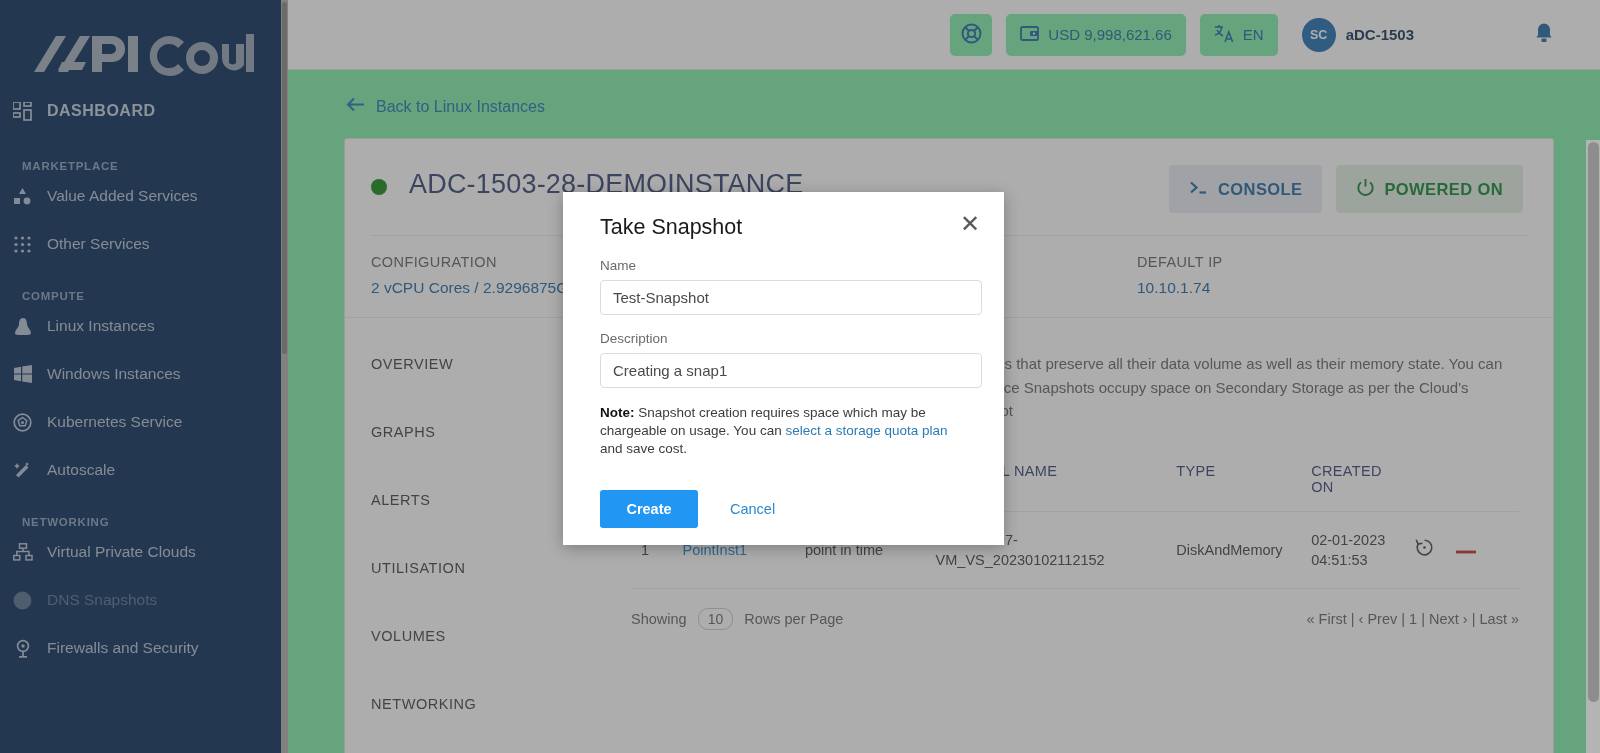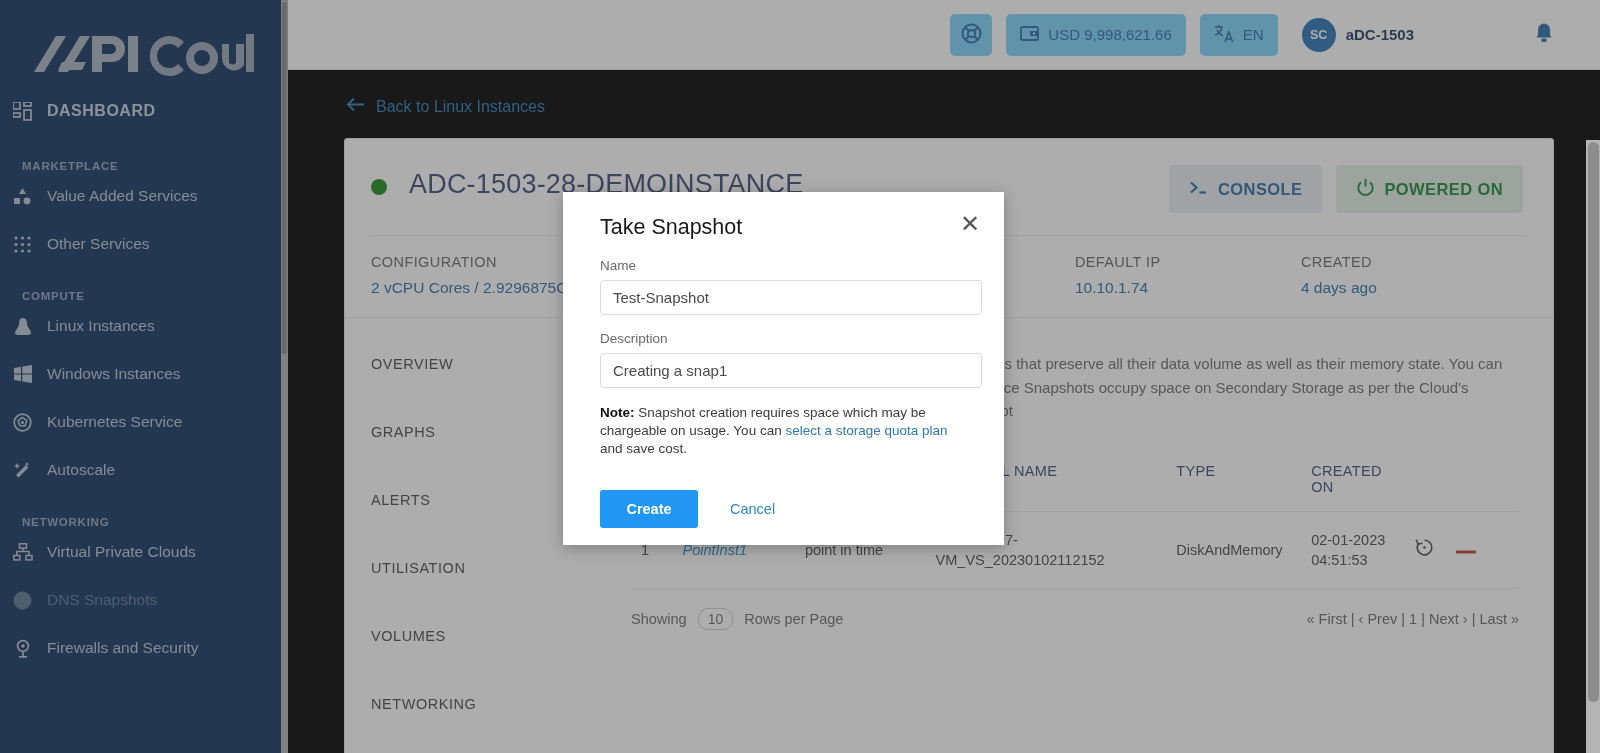--- a/index.html
+++ b/index.html
@@ -45,36 +45,36 @@
 
   
   #topbar {
     position: absolute; left: 288px; top: 0; width: 1312px; height: 70px;
     background: #ffffff; display: flex; align-items: center;
     justify-content: flex-end; padding-right: 0px; gap: 0px;
     border-bottom: 1px solid #e6e6e6;
   }
   .tb-chip {
     display:flex; align-items:center; gap:9px; height:42px;
-    background:#7dd3fc; border-radius:5px; padding:0 14px;
+    background:#86efac; border-radius:5px; padding:0 14px;
     color:#2a6fa8; font-size:15px; cursor:pointer;
   }
   .tb-chip.icon-only{ padding:0; width:42px; justify-content:center;}
   .tb-user{ display:flex; align-items:center; gap:10px; margin-left:24px; cursor:pointer;}
   .avatar{
     width:34px;height:34px;border-radius:50%;background:#2a74b5;color:#fff;
     display:flex;align-items:center;justify-content:center;font-size:12.5px;font-weight:bold;
   }
   .tb-username{ color:#1d3a5c; font-size:15px; font-weight:bold;}
   .bell{ margin-left:120px; margin-right:46px; cursor:pointer;}
 
   
   #main {
     position: absolute; left: 288px; top: 70px; width: 1312px; height: 683px;
-    background: #000000; overflow: hidden;
+    background: #86efac; overflow: hidden;
   }
   #backlink{
     display:flex; align-items:center; gap:11px;
     margin: 27px 0 0 58px; color:#2a7ab5; font-size:16px; cursor:pointer; width:max-content;
   }
   #card{
     position:absolute; left:56px; top:68px; width:1210px; height:640px;
     border:1px solid #e3e3e3; border-radius:3px; background:#fff;
   }
   #card-head{ display:flex; align-items:flex-start; padding:26px 30px 0 26px;}
@@ -103,21 +103,21 @@
   #tbl{ width:100%; margin-top:26px; border-collapse:collapse;}
   #tbl th{
     color:#3d4d7a; font-size:14.5px; font-weight:normal; letter-spacing:.35px;
     text-align:left; padding:14px 10px 16px 10px; vertical-align:top;
     border-bottom:1px solid #ececec;
   }
   #tbl td{
     color:#4a4a4a; font-size:14.5px; padding:18px 10px; vertical-align:middle;
     border-bottom:1px solid #ececec; line-height:20px;
   }
-  #tbl td.lnk{ color:#2a8ad0; cursor:pointer;font-style:italic;}
+  #tbl td.lnk{ color:#2a8ad0; cursor:pointer;}
   .act{ display:inline-flex; gap:22px; align-items:center;}
   #pager{ display:flex; justify-content:space-between; align-items:center; margin-top:22px; color:#6b6b6b; font-size:14.5px;}
   #pager .sel{ border:1px solid #ccc; border-radius:10px; padding:2px 9px; margin:0 7px; background:#fff; font-size:14px;}
   #pager .pgs span{ color:#6b6b6b; cursor:pointer;}
 
   
   #overlay{
     position:absolute; inset:0; background:rgba(60,60,60,.42); z-index:40;
   }
   #modal{
@@ -385,24 +385,20 @@
 
       <div id="meta-row">
         <div class="meta">
           <div class="k">CONFIGURATION</div>
           <div class="v">2 vCPU Cores / 2.9296875G</div>
         </div>
         <div class="meta" style="width:520px"></div>
         <div class="meta">
           <div class="k">DEFAULT IP</div>
           <div class="v">10.10.1.74</div>
-        </div>
-        <div class="meta">
-          <div class="k">CREATED</div>
-          <div class="v">4 days ago</div>
         </div>
       </div>
 
       <div id="body-row">
 
         <aside id="tabs">
           <div class="tab">OVERVIEW</div>
           <div class="tab">GRAPHS</div>
           <div class="tab">ALERTS</div>
           <div class="tab">UTILISATION</div>

